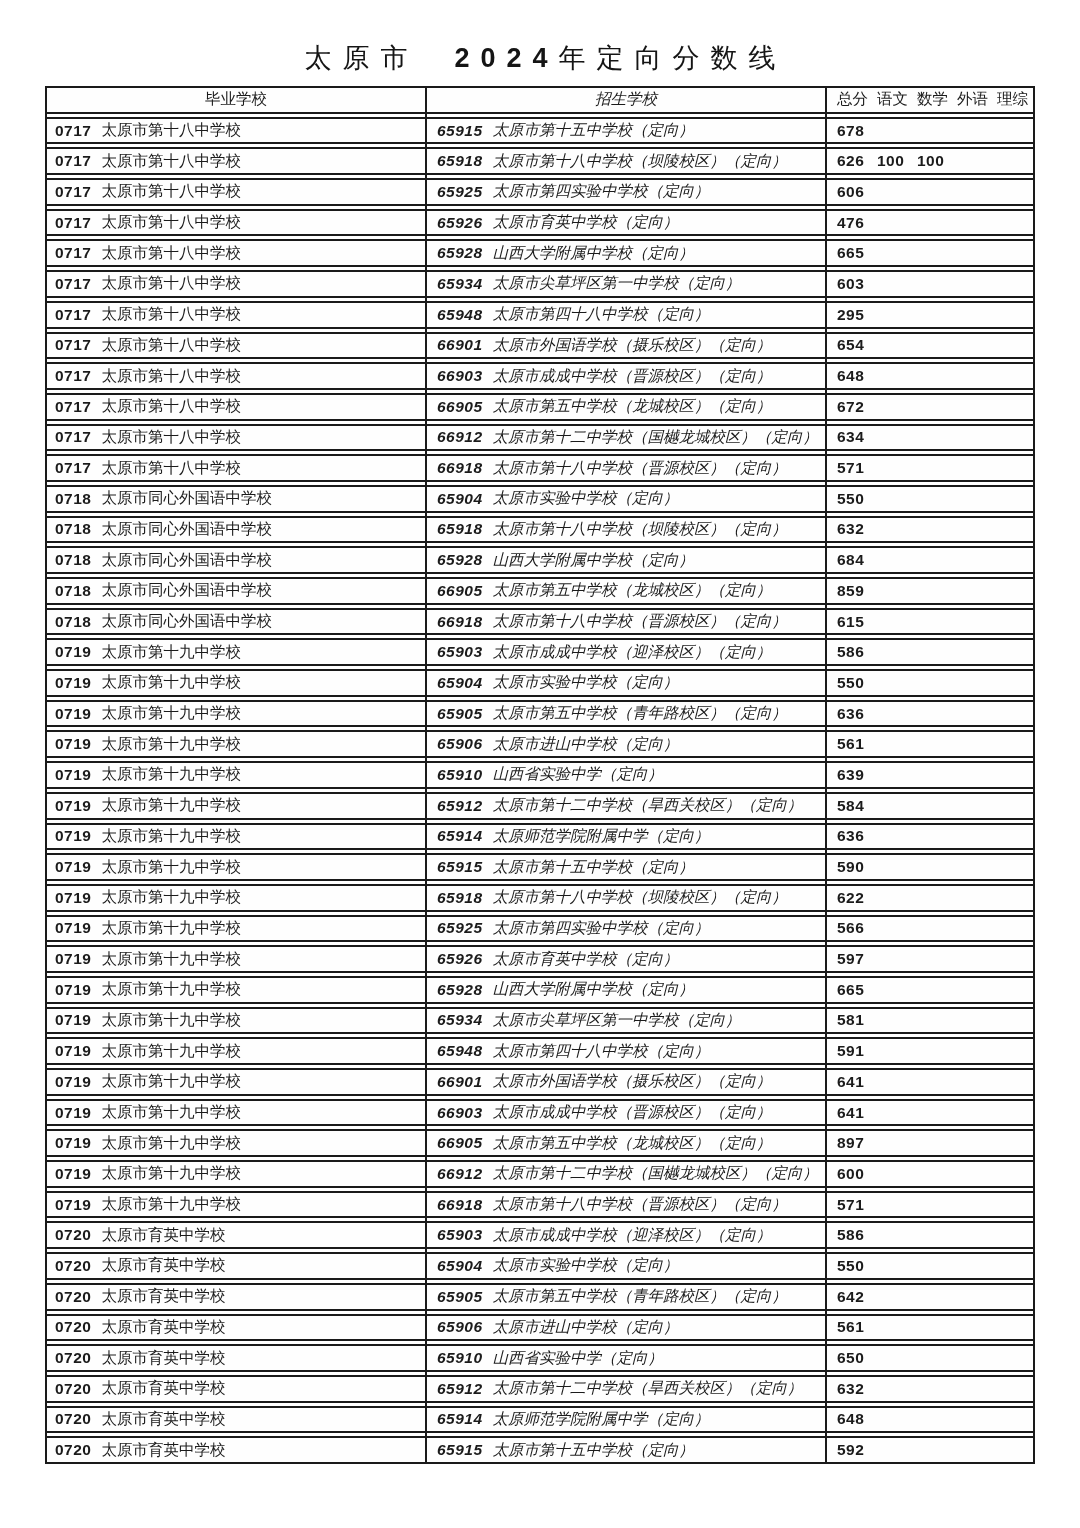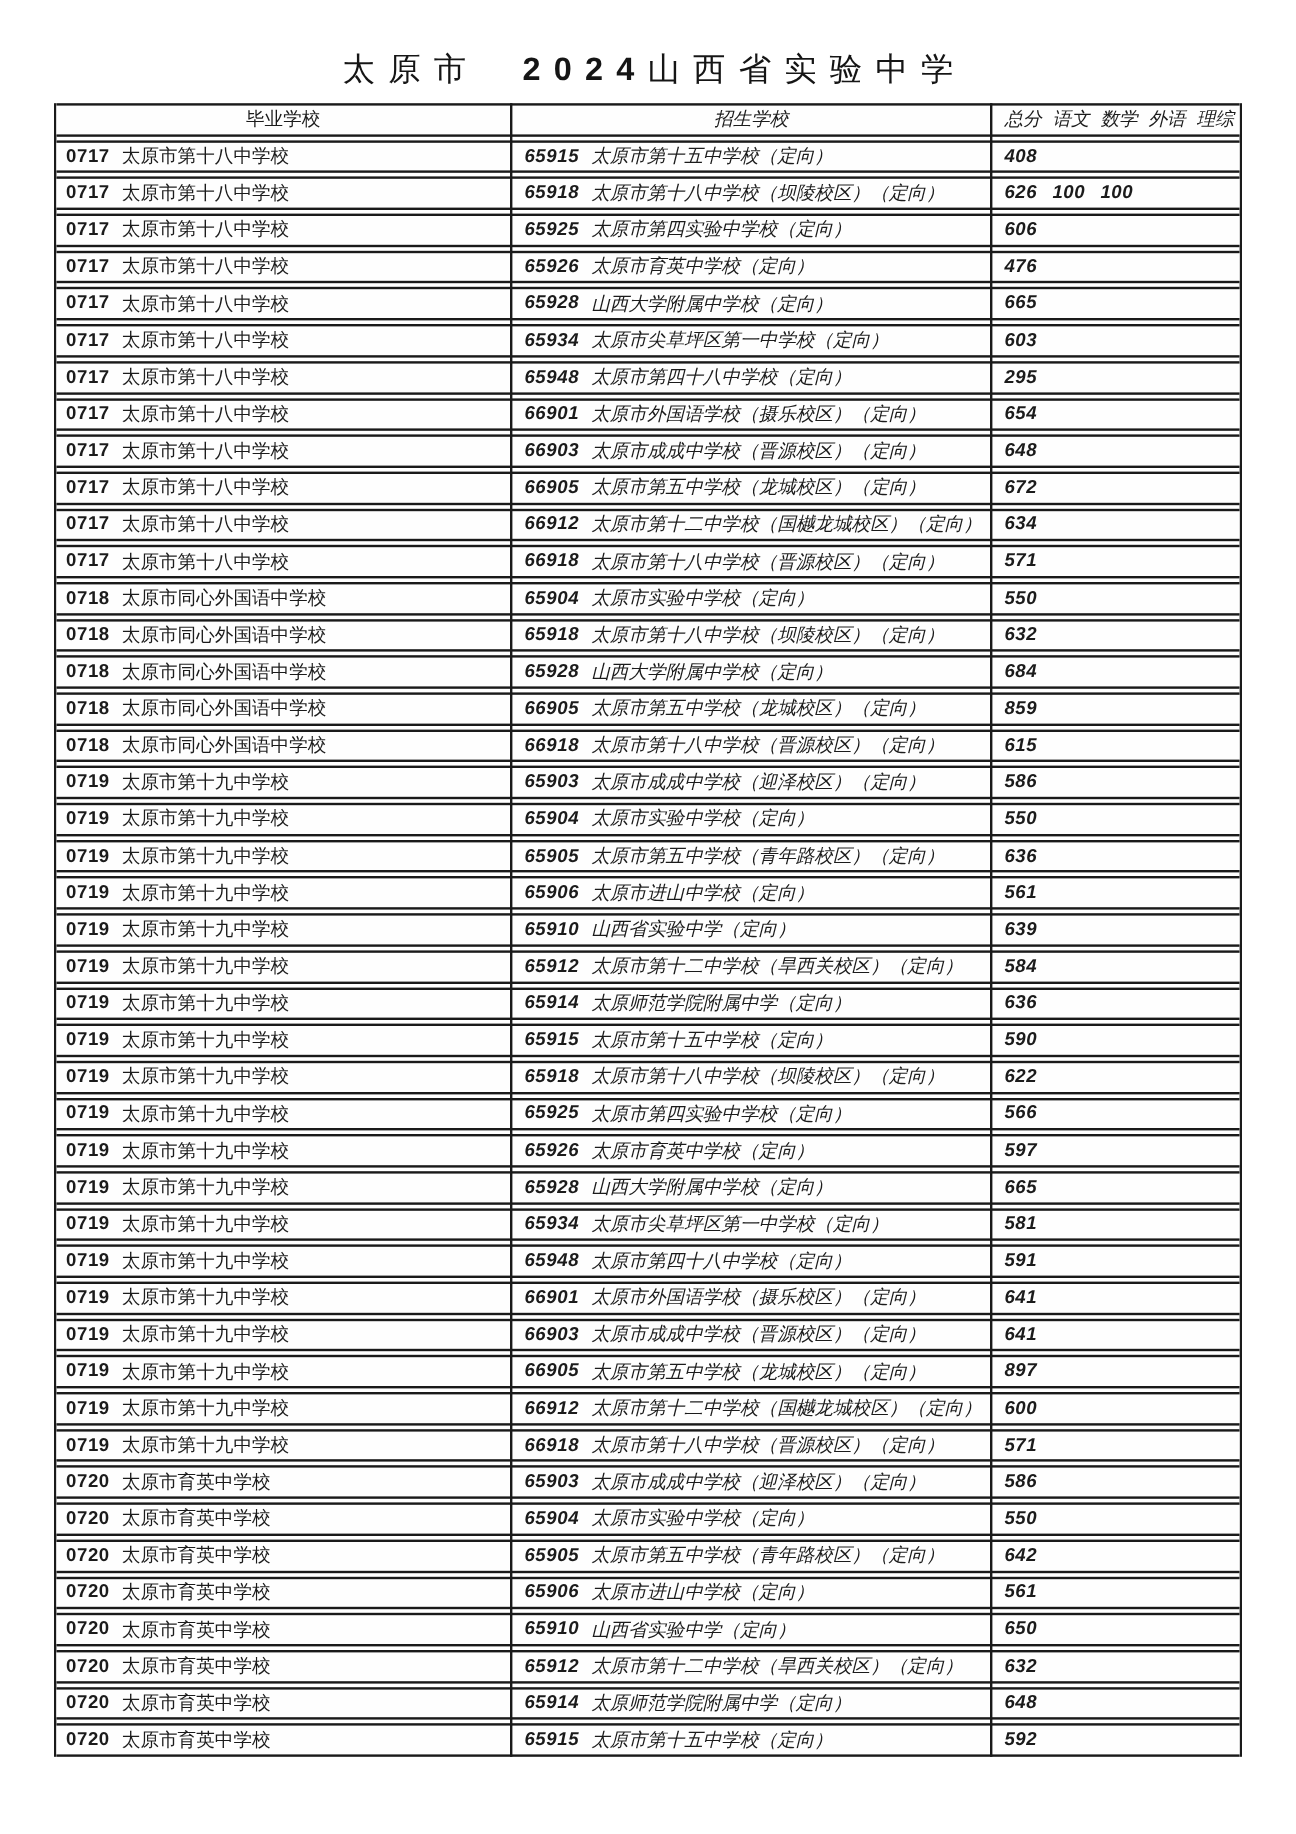--- a/index.html
+++ b/index.html
@@ -42,28 +42,28 @@
     border-top: 2px solid #1a1a1a;
     border-bottom: 2px solid #1a1a1a;
     font-size: 15.5px;
     background: #fefefe;
   }
   .c1 { width: 378px; box-sizing: border-box; padding-left: 8px;  display: flex; gap: 10px; align-items: center; white-space: nowrap; overflow: hidden; }
   .c2 { width: 402px; box-sizing: border-box; padding-left: 12px; display: flex; gap: 10px; align-items: center; white-space: nowrap; overflow: hidden; font-style: italic; }
   .c3 { flex: 1; box-sizing: border-box; padding-left: 10px; display: flex; gap: 7px; align-items: center; white-space: nowrap; overflow: hidden; }
   .header-row .c1, .header-row .c2 { display: block; padding-left: 0; text-align: center; }
   .code, .num, .score-val { font-weight: 700; letter-spacing: 0.5px; }
-  .slot { flex: none; width: 33px; white-space: nowrap; font-style: italic; }
+  .slot { flex: none; width: 33px; white-space: nowrap; }
 </style>
 </head>
 <body>
 
 <div class="page">
 
-  <div class="title"><span>太原市</span><span class="year">2024</span><span>山西省实验中学</span></div>
+  <div class="title"><span>太原市</span><span class="year">2024</span><span>年定向分数线</span></div>
 
   <div class="doc-table">
     <div class="vline v1"></div>
     <div class="vline v2"></div>
     <div class="rows" id="rows">
       <div class="row header-row">
         <div class="c1">毕业学校</div>
         <div class="c2">招生学校</div>
         <div class="c3" id="score-headers">
             <span class="slot">总分</span>
@@ -77,21 +77,21 @@
   <div class="row">
     <div class="c1">
       <span class="code">0717</span>
       <span class="gname">太原市第十八中学校</span>
     </div>
     <div class="c2">
       <span class="num">65915</span>
       <span class="ename">太原市第十五中学校（定向）</span>
     </div>
     <div class="c3 scores">
-            <span class="slot score-val">408</span>
+            <span class="slot score-val">678</span>
           </div>
   </div>
 
   <div class="row">
     <div class="c1">
       <span class="code">0717</span>
       <span class="gname">太原市第十八中学校</span>
     </div>
     <div class="c2">
       <span class="num">65918</span>

